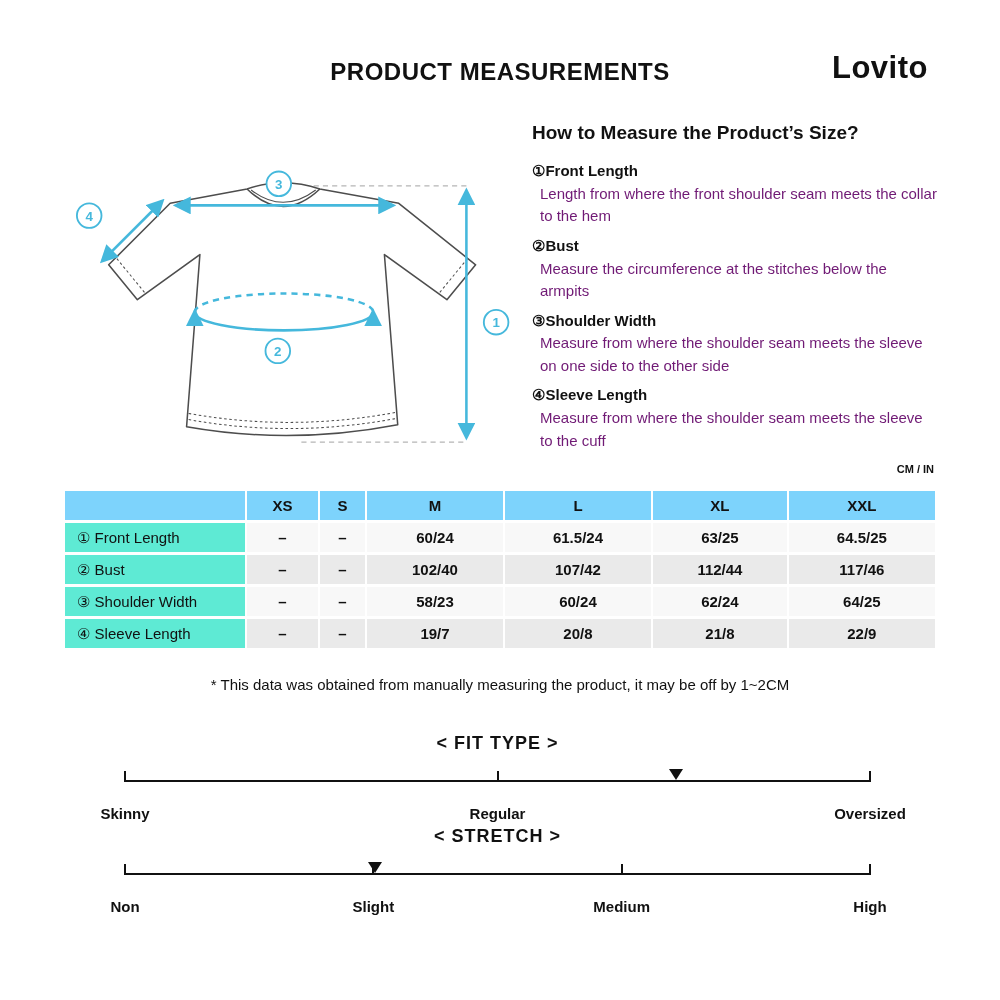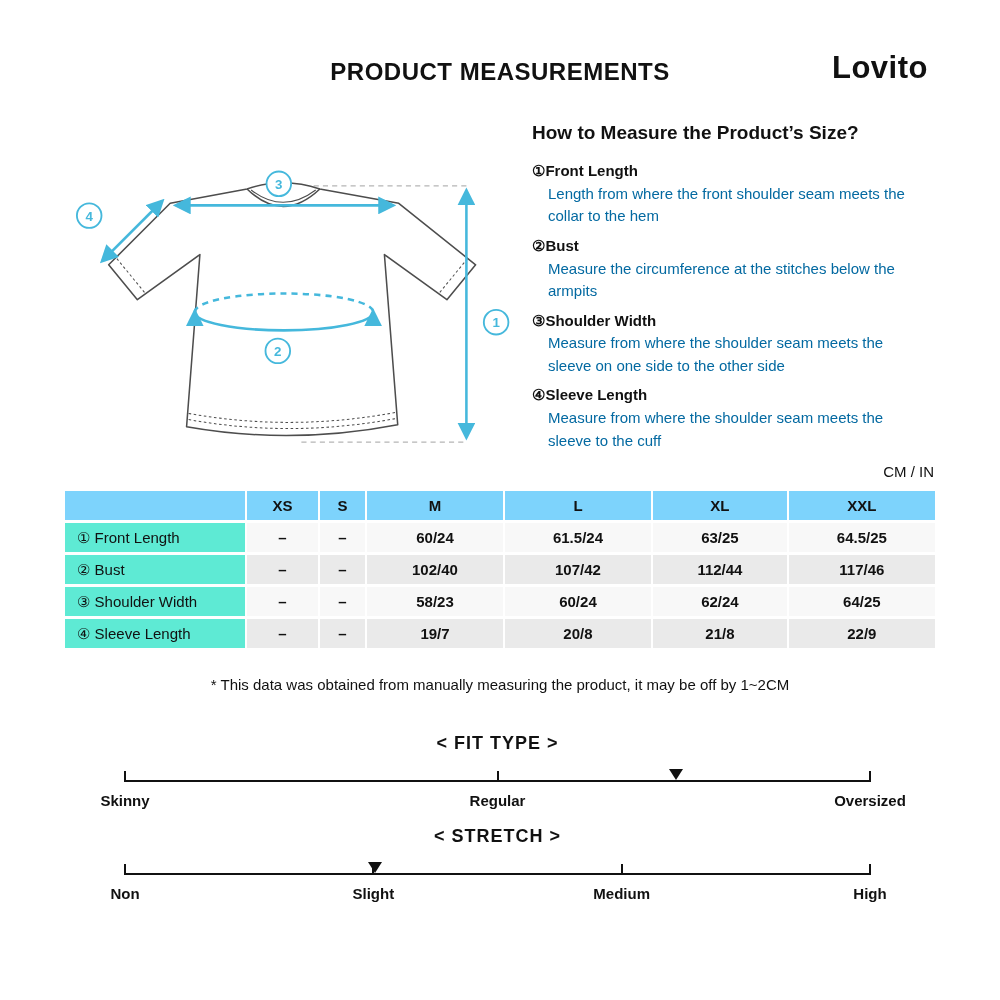--- a/index.html
+++ b/index.html
@@ -13,44 +13,44 @@
 
   .measure-section { position:absolute; top:120px; left:55px; right:55px; display:flex; }
   .diagram-wrap { width:465px; }
   .diagram-wrap svg { margin-top:30px; display:block; }
   svg text { font-family:"Liberation Sans", sans-serif; font-weight:bold; }
 
   .howto { flex:1; padding-left:12px; }
   .howto-title { font-size:19px; font-weight:bold; margin:2px 0 16px; }
   .howto-item { margin-bottom:4px; }
   .item-head { font-size:15px; font-weight:bold; line-height:1.45; }
-  .item-desc { font-size:15px; color:#0369a1; line-height:1.5; margin:1px 16px 7px; }
-
-  .units-label { position:absolute; top:463px; right:66px; font-size:15px; font-weight:normal; }
+  .item-desc { font-size:15px; color:#701a75; line-height:1.5; margin:1px 8px 7px; }
+
+  .units-label { position:absolute; top:463px; right:66px; font-size:11px; font-weight:bold; }
 
   table.size-table { position:absolute; top:488px; left:63px; width:874px;
     border-collapse:separate; border-spacing:2px 3px; font-size:15px; }
   table.size-table th, table.size-table td { height:29px; text-align:center; padding:2px 4px; }
   table.size-table th { background:#7dd3fc; font-weight:bold; }
   table.size-table td.lbl { background:#5eead4; text-align:left; padding-left:12px; font-weight:normal; width:21%; }
   table.size-table th.lbl { width:21%; }
   table.size-table tbody tr:nth-child(odd) td:not(.lbl) { background:#f8f8f8; font-weight:bold; }
   table.size-table tbody tr:nth-child(even) td:not(.lbl) { background:#eaeaea; font-weight:bold; }
 
   .footnote { position:absolute; top:676px; left:0; right:0; text-align:center;
     font-size:15px; font-weight:normal; }
 
   .slider { position:absolute; left:125px; width:745px; }
   .slider-title { text-align:center; font-size:18px; font-weight:bold; letter-spacing:1px; }
   .slider-track { position:relative; margin-top:14px; height:16px; }
   .track-line { position:absolute; left:0; right:0; top:12px; height:2px; background:#111; }
   .tick { position:absolute; top:3px; width:2px; height:11px; background:#111; transform:translateX(-50%); }
   .marker { position:absolute; top:1px; width:0; height:0; transform:translateX(-50%);
     border-left:7px solid transparent; border-right:7px solid transparent; border-top:11px solid #111; }
-  .slider-labels { position:relative; margin-top:8px; height:20px; font-size:15px; font-weight:bold; }
+  .slider-labels { position:relative; margin-top:21px; height:20px; font-size:15px; font-weight:bold; }
   .slider-labels span { position:absolute; transform:translateX(-50%); white-space:nowrap; }
   .slider.fit { top:733px; }
   .slider.stretch { top:826px; }
 </style>
 </head>
 <body>
 
 <div class="page">
 
   <div class="page-title">PRODUCT MEASUREMENTS</div>

